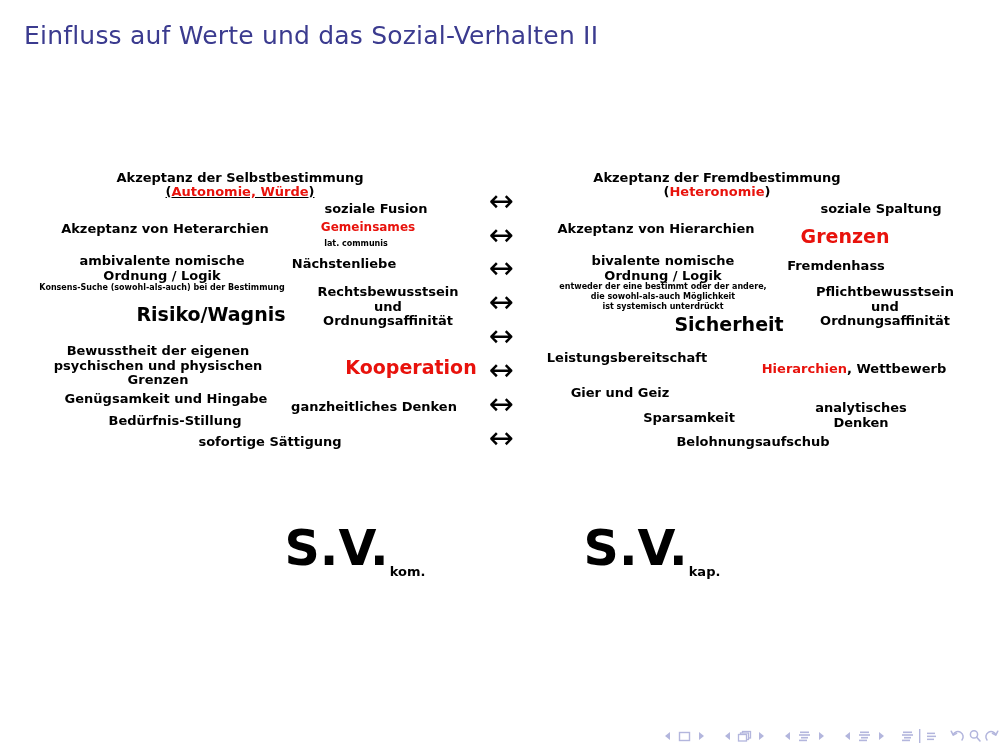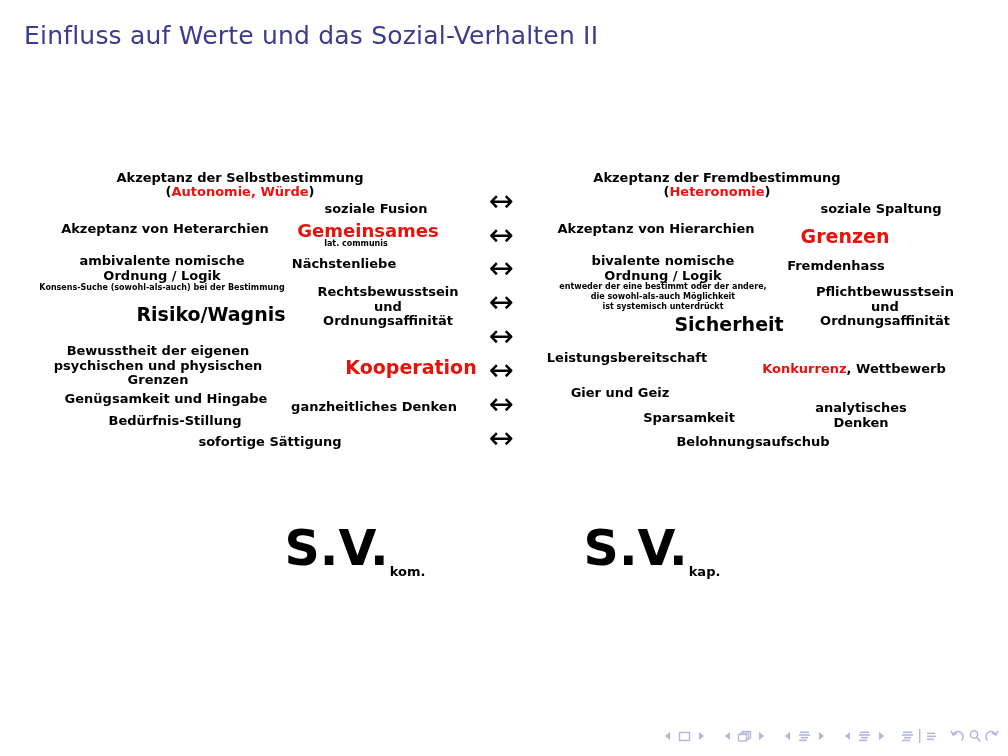--- a/index.html
+++ b/index.html
@@ -23,21 +23,21 @@
     position:absolute;color:#000;font-weight:bold;
     text-align:center;line-height:1.12;white-space:pre-line;
   }
   .n.ctr{transform:translateX(-50%);}
   .red{color:#e8120c;}
   .blk{color:#000;}
 
   
   .s-tiny{font-size:8px;font-weight:bold;line-height:1.25;}
   .s-md{font-size:13px;}
-  .s-lg{font-size:18px;}
+  .s-lg{font-size:12px;}
   .s-xl{font-size:19px;}
 
   
   .arrow{
     position:absolute;left:501px;transform:translateX(-50%);
     font-size:30px;line-height:1;color:#000;
     font-family:"DejaVu Sans",sans-serif;font-weight:normal;
   }
 
   
@@ -64,21 +64,21 @@
 </style>
 </head>
 <body>
 
 <div class="slide">
 
   <div id="slide-title">Einfluss auf Werte und das Sozial-Verhalten II</div>
 
   <div class="n ctr s-md" style="left:240px;top:171px;">Akzeptanz der Selbstbestimmung</div>
 
-  <div class="n ctr s-md" style="left:240px;top:185px;white-space:nowrap;">
+  <div class="n ctr s-md" style="left:240px;top:185px;white-space:nowrap;text-decoration:underline;">
     <span class="blk">(</span><span class="red">Autonomie, Würde</span><span class="blk">)</span>
   </div>
 
   <div class="n ctr s-md" style="left:165px;top:222px;">Akzeptanz von Heterarchien</div>
 
   <div class="n ctr s-md" style="left:162px;top:254px;">ambivalente nomische
 Ordnung / Logik</div>
 
   <div class="n ctr s-tiny" style="left:162px;top:283px;">Konsens-Suche (sowohl-als-auch) bei der Bestimmung</div>
 
@@ -148,21 +148,21 @@
 
   <div class="n ctr s-xl red" style="left:845px;top:226px;">Grenzen</div>
 
   <div class="n ctr s-md" style="left:836px;top:259px;">Fremdenhass</div>
 
   <div class="n ctr s-md" style="left:885px;top:285px;">Pflichtbewusstsein
 und
 Ordnungsaffinität</div>
 
   <div class="n ctr s-md" style="left:854px;top:362px;white-space:nowrap;">
-    <span class="red">Konkurrenz</span><span class="blk">, Wettbewerb</span>
+    <span class="red">Hierarchien</span><span class="blk">, Wettbewerb</span>
   </div>
 
   <div class="n ctr s-md" style="left:861px;top:401px;">analytisches Denken</div>
 
   <div class="sv" style="left:652px;top:524px;">
     <span>S.V.</span><span class="sub">kap.</span>
   </div>
 
   <div class="sv" style="left:355px;top:524px;">
     <span>S.V.</span><span class="sub">kom.</span>

